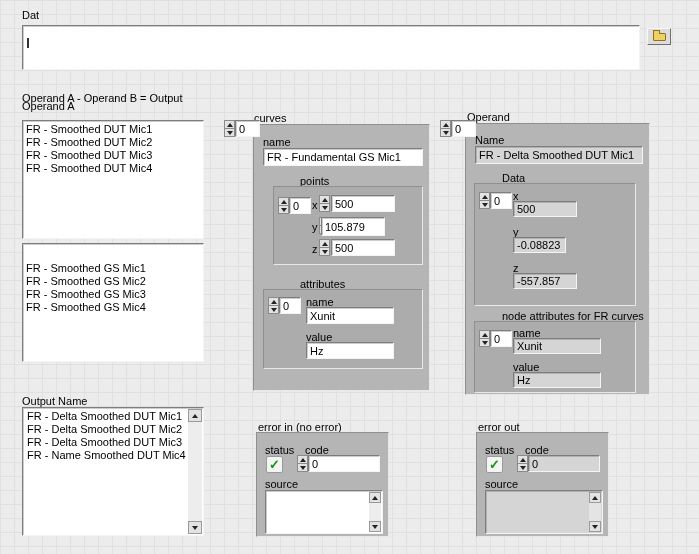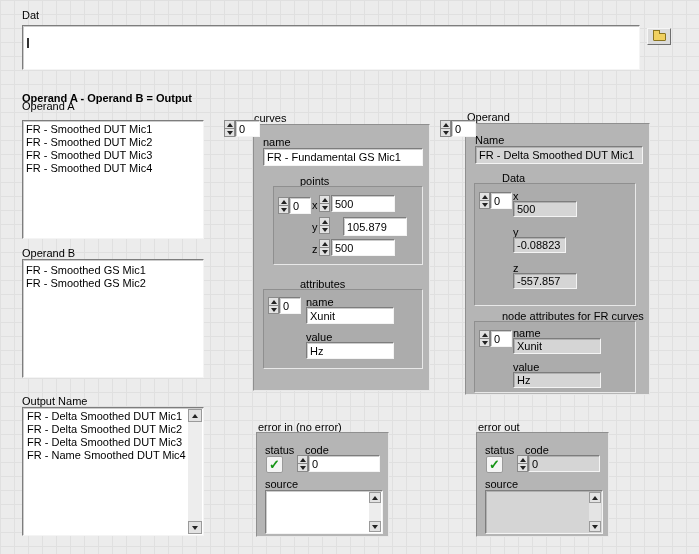--- a/index.html
+++ b/index.html
@@ -4,21 +4,21 @@
 <style>
   *{box-sizing:border-box;margin:0;padding:0}
   body{background:#fff}
   #canvas{position:relative;width:699px;height:554px;overflow:hidden;
     background-color:#ececec;
     background-image:linear-gradient(#e0e0e0 1px,transparent 1px),linear-gradient(90deg,#e0e0e0 1px,transparent 1px);
     background-size:14px 14px;
     font-family:"Liberation Sans",sans-serif;font-size:11px;color:#000}
   .abs{position:absolute}
   .lbl{position:absolute;line-height:12px;white-space:nowrap}
-  .bold{font-weight:bold}
+  .bold{font-weight:normal}
   .sunken{border:1px solid;border-color:#7d7d7d #f4f4f4 #f4f4f4 #7d7d7d;box-shadow:inset 1px 1px 0 rgba(110,110,110,.35)}
   .white{background:#fff}
   .grayfield{background:#d5d5d5}
   .panel{border:1px solid;border-color:#8f8f8f #e8e8e8 #e8e8e8 #8f8f8f}
   .c-outer{background:#b5b5b5}
   .c-inner{background:#acacac}
   .field{display:flex;align-items:center;padding:0 3px;overflow:hidden;white-space:nowrap}
   .lb-item{line-height:13px;padding:0 3px;white-space:nowrap}
   .spin{position:absolute;width:11px;display:flex;flex-direction:column}
   .spin b{flex:1;background:#e2e2e2;border:1px solid #8a8a8a;display:flex;align-items:center;justify-content:center}
@@ -54,23 +54,25 @@
 
   <div class="lbl" style="left:22px;top:100px">Operand A</div>
   <div class="abs sunken white" style="left:22px;top:120px;width:182px;height:119px;padding:2px 0">
       <div class="lb-item">FR - Smoothed DUT Mic1</div>
       <div class="lb-item">FR - Smoothed DUT Mic2</div>
       <div class="lb-item">FR - Smoothed DUT Mic3</div>
       <div class="lb-item">FR - Smoothed DUT Mic4</div>
     </div>
 
   <div class="lbl" style="left:22px;top:247px">Operand B</div>
-  <div class="abs sunken white" style="left:22px;top:259px;width:182px;height:119px;padding:4px 0">
+  <div class="abs sunken white" style="left:22px;top:243px;width:182px;height:119px;padding:18px 0">
       <div class="lb-item">FR - Smoothed GS Mic1</div>
       <div class="lb-item">FR - Smoothed GS Mic2</div>
+      <div class="lb-item">FR - Smoothed GS Mic3</div>
+      <div class="lb-item">FR - Smoothed GS Mic4</div>
     </div>
 
   <div class="lbl" style="left:22px;top:395px">Output Name</div>
   <div class="abs sunken white" style="left:22px;top:407px;width:182px;height:129px">
     <div class="abs" style="left:1px;top:2px;right:16px;bottom:2px;overflow:hidden">
         <div class="lb-item">FR - Delta Smoothed DUT Mic1</div>
         <div class="lb-item">FR - Delta Smoothed DUT Mic2</div>
         <div class="lb-item">FR - Delta Smoothed DUT Mic3</div>
         <div class="lb-item">FR - Name Smoothed DUT Mic4</div>
       </div>
@@ -115,21 +117,21 @@
 
       <div class="lbl" style="left:38px;top:34px">y</div>
       <span class="spin" style="left:45px;top:30px;height:17px">
         <b>
             <i class="tu"></i>
           </b>
         <b>
             <i class="td"></i>
           </b>
       </span>
-      <span class="abs sunken white field" style="left:69px;top:30px;width:64px;height:19px">105.879</span>
+      <span class="abs sunken white field" style="left:47px;top:30px;width:64px;height:19px">105.879</span>
 
       <div class="lbl" style="left:38px;top:56px">z</div>
       <span class="spin" style="left:45px;top:52px;height:17px">
         <b>
             <i class="tu"></i>
           </b>
         <b>
             <i class="td"></i>
           </b>
       </span>

